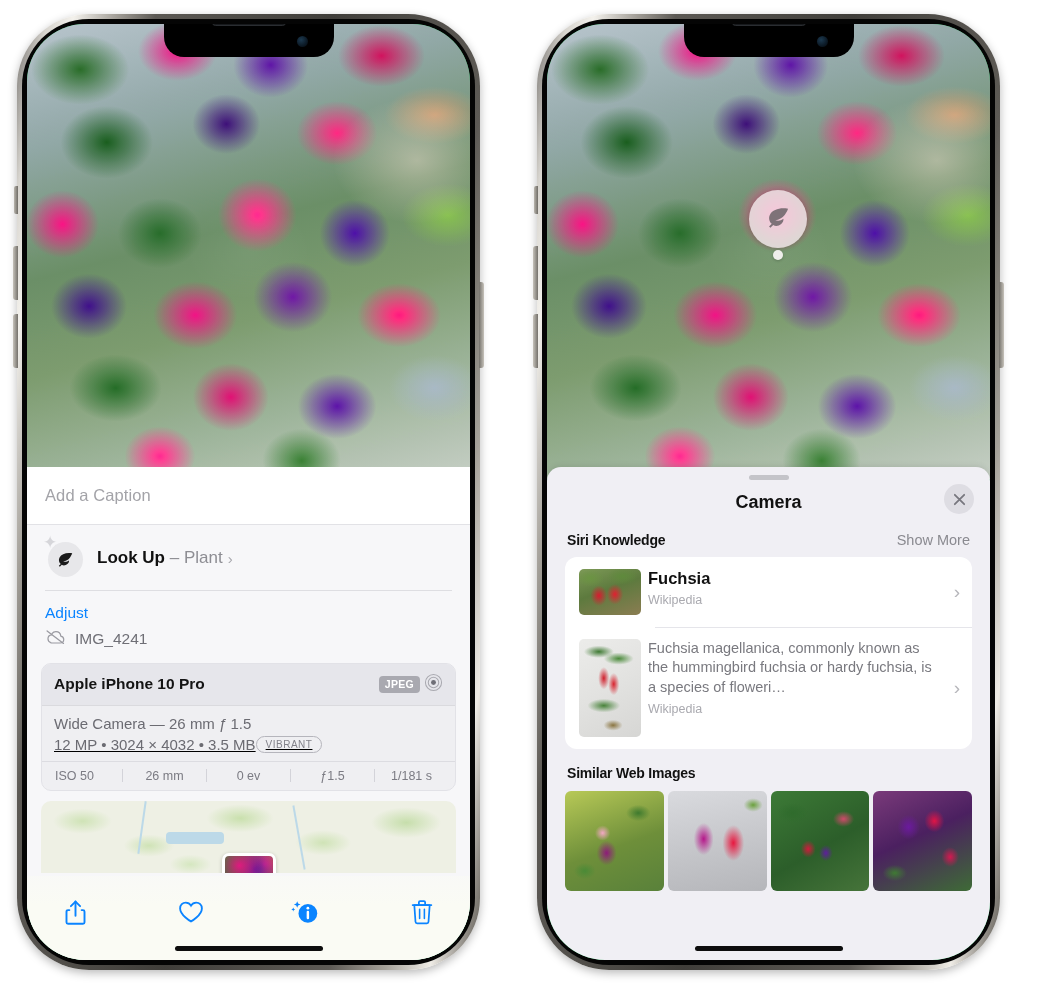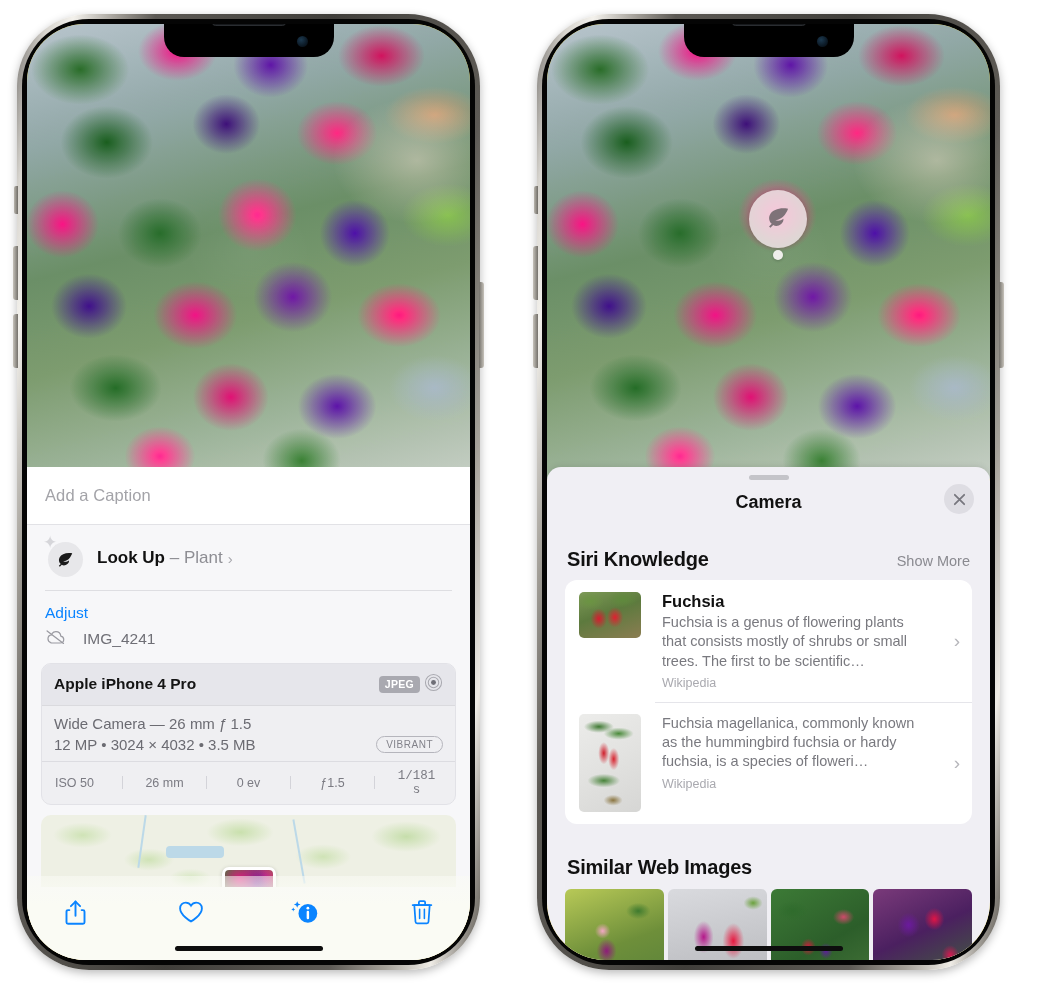--- a/index.html
+++ b/index.html
@@ -22,21 +22,21 @@
     background: linear-gradient(100deg,#6f6c68 0%,#d8d5cf 5%,#f3f1ec 9%,#a09c95 16%,
                 #5c5954 22%,#403e3a 50%,#5d5a55 76%,#a5a199 85%,#efece6 92%,#8c8881 97%,#55524d 100%);
     box-shadow: 0 3px 10px rgba(0,0,0,.28);
   }
   .bezel {
     position: absolute; left: 5px; top: 5px; right: 5px; bottom: 5px;
     border-radius: 67px; background: #050505;
   }
   .screen {
     position: absolute; left: 10px; top: 10px; right: 10px; bottom: 10px;
-    border-radius: 58px; overflow: hidden; background: #fde047;
+    border-radius: 58px; overflow: hidden; background: #22c55e;
   }
   .notch {
     position: absolute; left: 50%; transform: translateX(-50%); top: 0;
     width: 170px; height: 33px; background: #000;
     border-bottom-left-radius: 20px; border-bottom-right-radius: 20px;
     z-index: 40;
   }
   .speaker {
     position: absolute; left: 50%; transform: translateX(-50%); top: -5px;
     width: 74px; height: 7px; border-radius: 4px;
@@ -142,51 +142,51 @@
   .lookup-text { font-size: 17px; font-weight: bold; color: #111; }
   .lookup-sub  { font-weight: normal; color: #8d8d93; }
   .chev-small { color: #a8a8ad; font-size: 15px; margin-left: 5px; }
 
   .divider { height: .5px; background: #dedee2; margin: 0 18px; }
 
   .meta-block { padding: 13px 18px 6px 18px; }
   .meta-top { display: flex; align-items: baseline; justify-content: space-between; }
   .meta-date { font-size: 15.5px; font-weight: bold; color: #141414; letter-spacing: -.1px; }
   .adjust { font-size: 15.5px; color: #0a84ff; }
-  .meta-file { display: flex; align-items: center; gap: 17px; margin-top: 7px; }
+  .meta-file { display: flex; align-items: center; gap: 9px; margin-top: 7px; }
   .meta-filename { font-size: 15.5px; color: #6f6f76; }
 
   .cam-card {
     margin: 8px 14px 0 14px; border-radius: 10px; overflow: hidden;
     background: #efeff2; border: .5px solid #e2e2e7;
   }
   .cam-head {
     display: flex; align-items: center; justify-content: space-between;
     padding: 9px 12px; background: #e6e6eb; border-bottom: .5px solid #dadade;
   }
   .cam-name { font-size: 15.5px; font-weight: bold; color: #141414; }
   .cam-head-right { display: flex; align-items: center; gap: 4px; }
   .jpeg-badge {
     background: #a9a9b0; color: #fff; font-size: 10.5px; font-weight: bold;
     padding: 2.5px 6px; border-radius: 4px; letter-spacing: .3px;
   }
   .cam-body { padding: 9px 12px 8px 12px; }
   .cam-line { font-size: 15px; color: #6b6b72; }
-  .cam-line2 { display: flex; align-items: center; justify-content: space-between; margin-top: 4px; }
+  .cam-line2 { display: flex; align-items: center; margin-top: 4px; text-decoration: underline; }
   .vibrant-chip {
     border: 1px solid #b5b5bc; color: #82828a; border-radius: 9px;
     font-size: 10px; letter-spacing: .5px; padding: 2px 9px;
   }
   .exif-row {
     display: flex; align-items: center; border-top: .5px solid #dcdce1;
     padding: 7px 10px; gap: 16px;
   }
   .exif-cell { flex: 1; text-align: center; font-size: 12.5px; color: #7b7b83; }
   .exif-cell:first-child { text-align: left; padding-left: 3px; }
-  .exif-cell:last-child  { text-align: center; padding-right: 3px; font-family: Liberation Mono, monospace; }
+  .exif-cell:last-child  { text-align: left; padding-right: 3px; }
   .exif-sep { width: 1px; height: 13px; background: #d3d3d9; }
 
   .map-card {
     margin: 10px 14px 0 14px; height: 72px; border-radius: 10px 10px 0 0;
     overflow: hidden; position: relative;
     background:
       radial-gradient(ellipse 42px 18px at 10% 28%, #cfe3b6 0%, rgba(207,227,182,0) 70%),
       radial-gradient(ellipse 36px 16px at 26% 62%, #cfe3b6 0%, rgba(207,227,182,0) 70%),
       radial-gradient(ellipse 48px 20px at 48% 24%, #c9e0ad 0%, rgba(201,224,173,0) 70%),
       radial-gradient(ellipse 40px 18px at 68% 58%, #cfe3b6 0%, rgba(207,227,182,0) 70%),
@@ -232,25 +232,25 @@
   }
   .sheet-title { font-size: 18px; font-weight: bold; color: #111; }
   .close-btn {
     position: absolute; right: 16px; top: 4px; width: 30px; height: 30px; border-radius: 50%;
     background: #dedde3; display: flex; align-items: center; justify-content: center;
   }
   .sec-head {
     display: flex; align-items: baseline; justify-content: space-between;
     padding: 8px 20px 9px 20px;
   }
-  .sec-title { font-size: 20px; font-weight: bold; color: #111; letter-spacing: -.2px; margin-top: 16px; }
+  .sec-title { font-size: 14px; font-weight: bold; color: #111; letter-spacing: -.2px; }
   .sec-more  { font-size: 14.5px; color: #8a8a90; }
 
   .card-group { margin: 0 18px; background: #fff; border-radius: 12px; overflow: hidden; }
-  .kn-row { display: flex; padding: 12px 12px 12px 14px; gap: 21px; position: relative; }
+  .kn-row { display: flex; padding: 12px 12px 12px 14px; gap: 7px; position: relative; }
   .kn-row + .kn-row::before {
     content: ""; position: absolute; left: 90px; right: 0; top: 0; height: .5px; background: #e5e5ea;
   }
   .kn-thumb { width: 62px; flex: 0 0 62px; border-radius: 5px; overflow: hidden; }
   .kn-thumb.t1 {
     height: 46px;
     background:
       radial-gradient(ellipse 13px 16px at 32% 58%, #d81b2f 0%, rgba(216,27,47,0) 64%),
       radial-gradient(ellipse 13px 16px at 58% 55%, #e02030 0%, rgba(224,32,48,0) 64%),
       radial-gradient(ellipse 22px 12px at 70% 16%, #5f8a3c 0%, rgba(95,138,60,0) 70%),
@@ -362,21 +362,21 @@
                 <path d="M8.2 7.3c-2.6.2-4.6 2.3-4.6 4.9 0 2.2 1.5 4.1 3.5 4.7" fill="none" stroke="#9a9aa1" stroke-width="1.5" stroke-linecap="round"></path>
                 <line x1="2.5" y1="2.5" x2="23" y2="18" stroke="#9a9aa1" stroke-width="1.6" stroke-linecap="round"></line>
               </svg>
             </span>
             <span class="meta-filename">IMG_4241</span>
           </div>
         </div>
 
         <div class="cam-card">
           <div class="cam-head">
-            <span class="cam-name">Apple iPhone 4 Pro</span>
+            <span class="cam-name">Apple iPhone 10 Pro</span>
             <span class="cam-head-right">
               <span class="jpeg-badge">JPEG</span>
               <span>
                 <svg width="19" height="19" viewBox="0 0 24 24" aria-hidden="true">
                   <circle cx="12" cy="12" r="10.2" fill="none" stroke="#a9a9b0" stroke-width="1.3"></circle>
                   <circle cx="12" cy="12" r="6.6" fill="none" stroke="#a9a9b0" stroke-width="1.3"></circle>
                   <circle cx="12" cy="12" r="3.1" fill="#6f6f77"></circle>
                 </svg>
               </span>
             </span>
@@ -492,21 +492,20 @@
           <span class="sec-title">Siri Knowledge</span>
           <span class="sec-more">Show More</span>
         </div>
 
         <div class="card-group">
 
           <div class="kn-row">
             <span class="kn-thumb t1"></span>
             <span class="kn-body">
               <div class="kn-title">Fuchsia</div>
-              <div class="kn-desc">Fuchsia is a genus of flowering plants that consists mostly of shrubs or small trees. The first to be scientific…</div>
               <div class="kn-src">Wikipedia</div>
             </span>
             <span class="kn-chev">›</span>
           </div>
 
           <div class="kn-row">
             <span class="kn-thumb t2"></span>
             <span class="kn-body">
               <div class="kn-desc">Fuchsia magellanica, commonly known as the hummingbird fuchsia or hardy fuchsia, is a species of floweri…</div>
               <div class="kn-src">Wikipedia</div>

